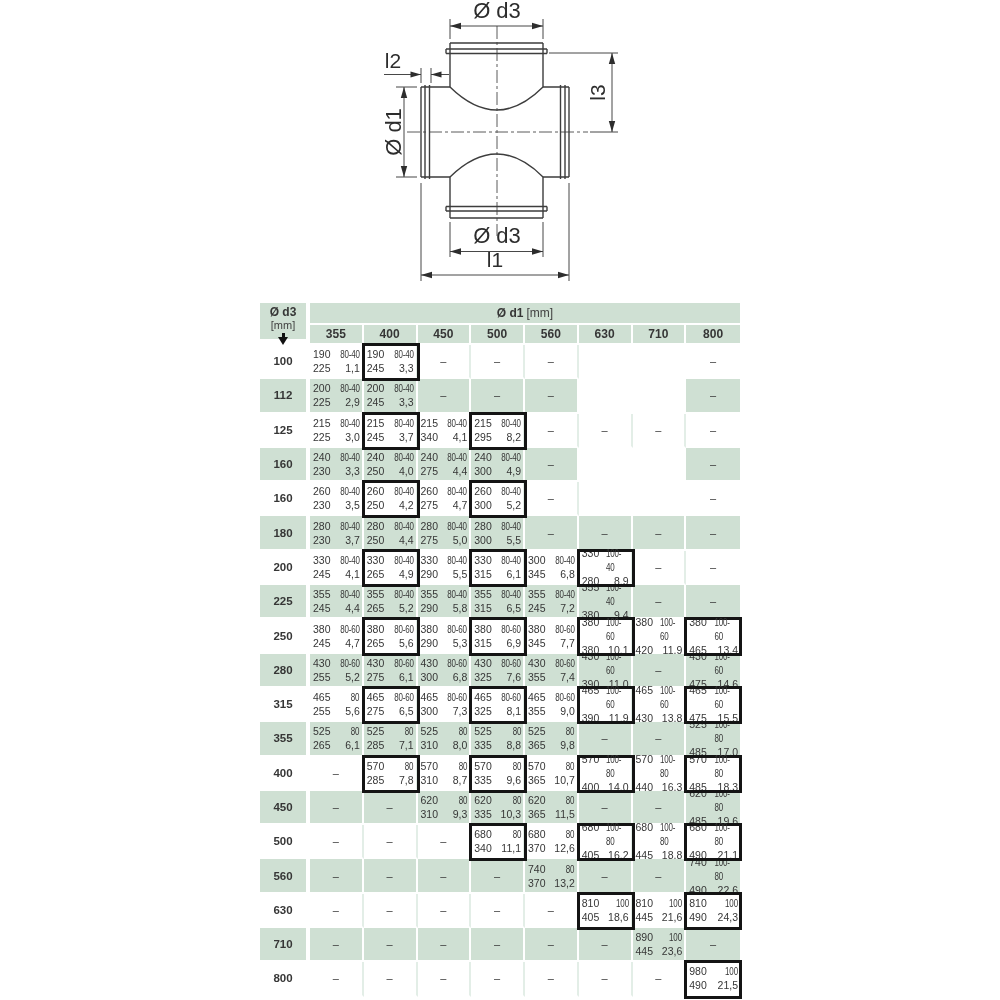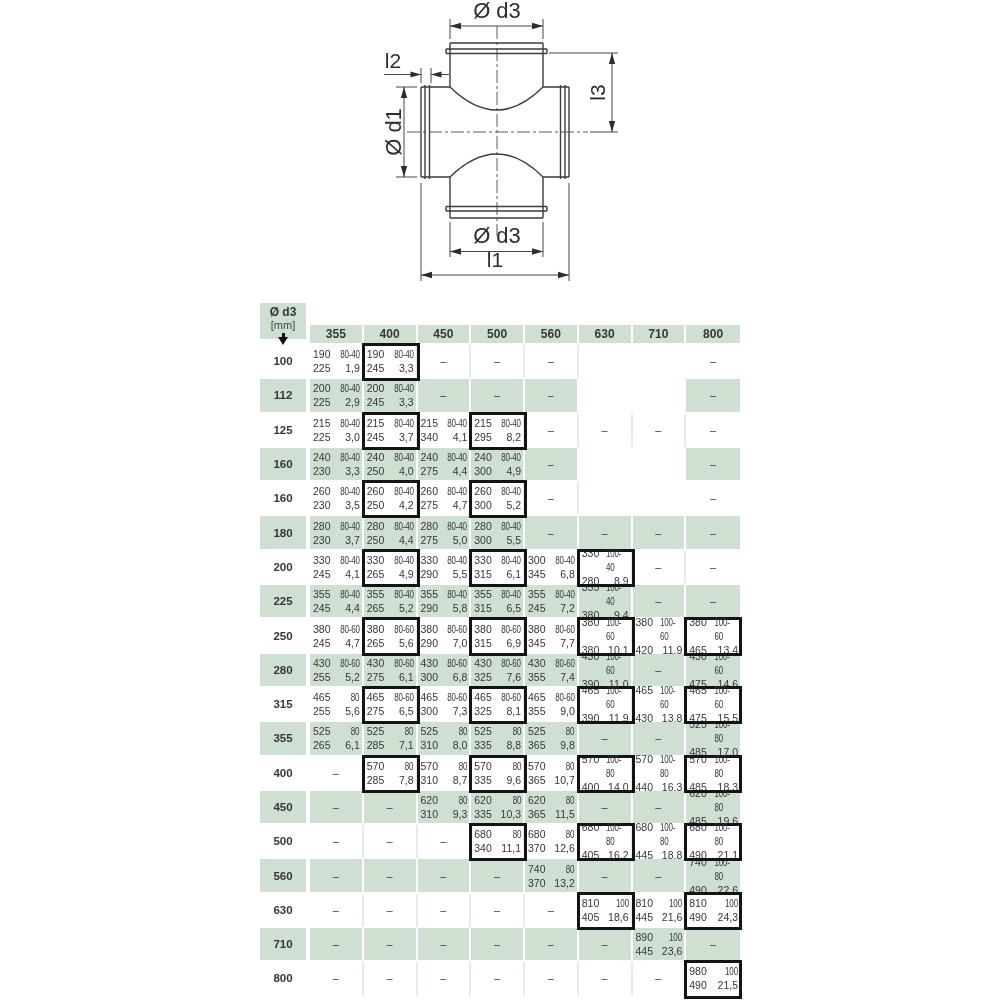--- a/index.html
+++ b/index.html
@@ -103,37 +103,40 @@
   <text class="dimtxt-big" x="497" y="243" text-anchor="middle">Ø d3</text>
   <text class="dimtxt" x="495" y="267" text-anchor="middle">l1</text>
 </svg>
 
 <div id="grid">
   <div class="c hd3">
     <span class="t">Ø d3</span>
     <span class="u">[mm]</span>
     <span class="darr"></span>
   </div>
+  <div class="c hd1">
+    <span><b>Ø d1</b><span class="unit">[mm]</span></span>
+  </div>
 <div class="c colh" style="grid-area: 2 / 2;">355</div>
     <div class="c colh" style="grid-area: 2 / 3;">400</div>
     <div class="c colh" style="grid-area: 2 / 4;">450</div>
     <div class="c colh" style="grid-area: 2 / 5;">500</div>
     <div class="c colh" style="grid-area: 2 / 6;">560</div>
     <div class="c colh" style="grid-area: 2 / 7;">630</div>
     <div class="c colh" style="grid-area: 2 / 8;">710</div>
     <div class="c colh lastcol" style="grid-area: 2 / 9;">800</div>
     <div class="c lab" style="grid-area: 3 / 1;">100</div>
     <div class="c vals w" style="grid-area: 3 / 2;">
       <div class="ln">
         <span>190</span>
         <span class="cv">80-40</span>
       </div>
       <div class="ln">
         <span>225</span>
-        <span>1,9</span>
+        <span>1,1</span>
       </div>
     </div>
     <div class="c vals w bx" style="grid-area: 3 / 3;">
       <div class="ln">
         <span>190</span>
         <span class="cv">80-40</span>
       </div>
       <div class="ln">
         <span>245</span>
         <span>3,3</span>
@@ -491,21 +494,21 @@
         <span>5,6</span>
       </div>
     </div>
     <div class="c vals w" style="grid-area: 11 / 4;">
       <div class="ln">
         <span>380</span>
         <span class="cv">80-60</span>
       </div>
       <div class="ln">
         <span>290</span>
-        <span>7,0</span>
+        <span>5,3</span>
       </div>
     </div>
     <div class="c vals w bx" style="grid-area: 11 / 5;">
       <div class="ln">
         <span>380</span>
         <span class="cv">80-60</span>
       </div>
       <div class="ln">
         <span>315</span>
         <span>6,9</span>

